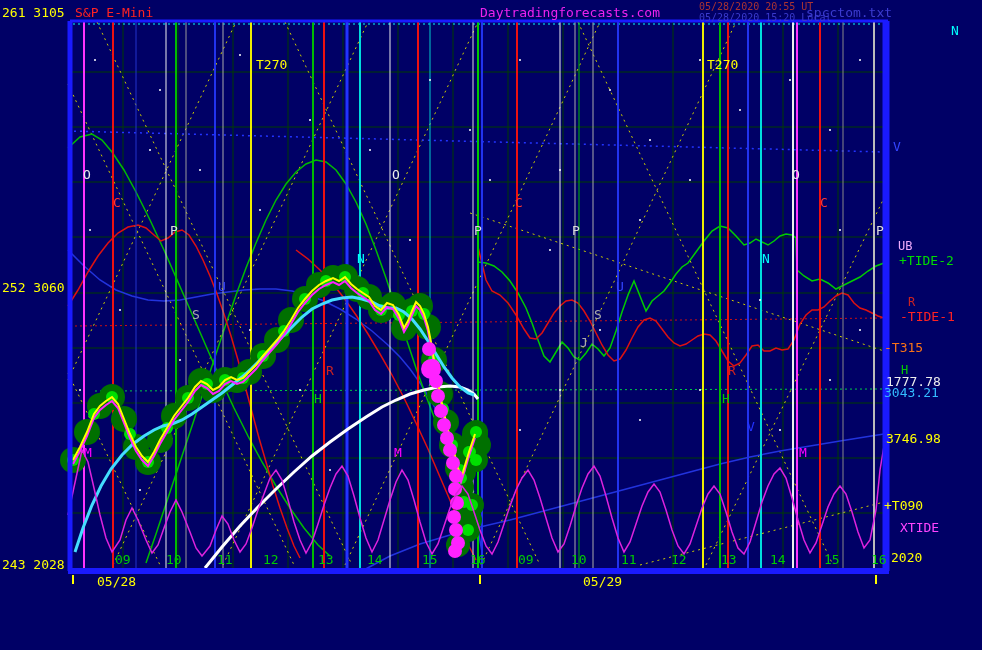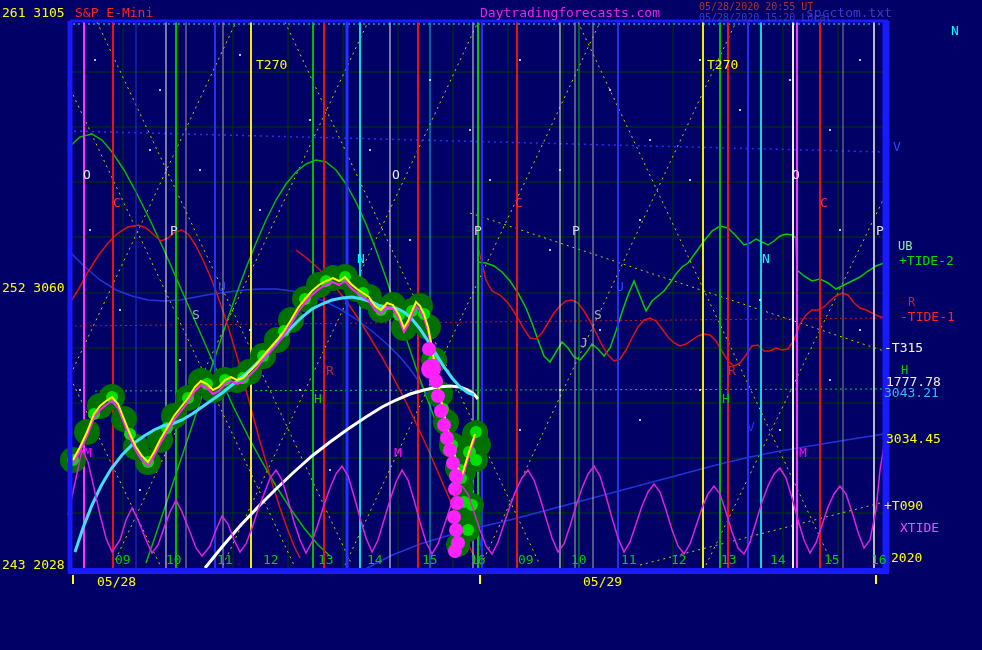--- a/index.html
+++ b/index.html
@@ -266,29 +266,29 @@
   <a class="lbl link" style="left:806px;top:6px;color:#3b3bd0">spcctom.txt</a>
   <div class="lbl" style="left:951px;top:24px;color:#00ffff">N</div>
 
   <div class="lbl" style="left:2px;top:281px;color:#ffff00">252 3060</div>
   <div class="lbl" style="left:2px;top:558px;color:#ffff00">243 2028</div>
 
   <div class="lbl" style="left:256px;top:58px;color:#ffff00">T270</div>
   <div class="lbl" style="left:707px;top:58px;color:#ffff00">T270</div>
 
   <div class="lbl" style="left:893px;top:140px;color:#3344ff">V</div>
-  <div class="lbl md" style="left:898px;top:240px;color:#86efac">UB</div>
+  <div class="lbl md" style="left:898px;top:240px;color:#f0abfc">UB</div>
   <div class="lbl" style="left:899px;top:254px;color:#00dd00">+TIDE-2</div>
   <div class="lbl md" style="left:908px;top:296px;color:#cc2222">R</div>
   <div class="lbl" style="left:900px;top:310px;color:#ff2222">-TIDE-1</div>
-  <div class="lbl" style="left:884px;top:341px;color:#fef9c3">-T315</div>
+  <div class="lbl" style="left:884px;top:341px;color:#f97316">-T315</div>
   <div class="lbl md" style="left:901px;top:364px;color:#00cc00">H</div>
   <div class="lbl" style="left:886px;top:375px;color:#eeeeee">1777.78</div>
   <div class="lbl" style="left:884px;top:386px;color:#33bbff">3043.21</div>
-  <div class="lbl" style="left:886px;top:432px;color:#ffff00">3034.45</div>
+  <div class="lbl" style="left:886px;top:432px;color:#ffff00">3746.98</div>
   <div class="lbl" style="left:884px;top:499px;color:#ffff00">+T090</div>
   <div class="lbl" style="left:900px;top:521px;color:#ff44ff">XTIDE</div>
   <div class="lbl" style="left:891px;top:551px;color:#ffff00">2020</div>
 
 
   <div id="overlay">
       <span style="left: 83px; top: 168px; color: rgb(238, 238, 238);">O</span>
       <span style="left: 392px; top: 168px; color: rgb(238, 238, 238);">O</span>
       <span style="left: 792px; top: 168px; color: rgb(238, 238, 238);">O</span>
       <span style="left: 113px; top: 196px; color: rgb(255, 51, 51);">C</span>

